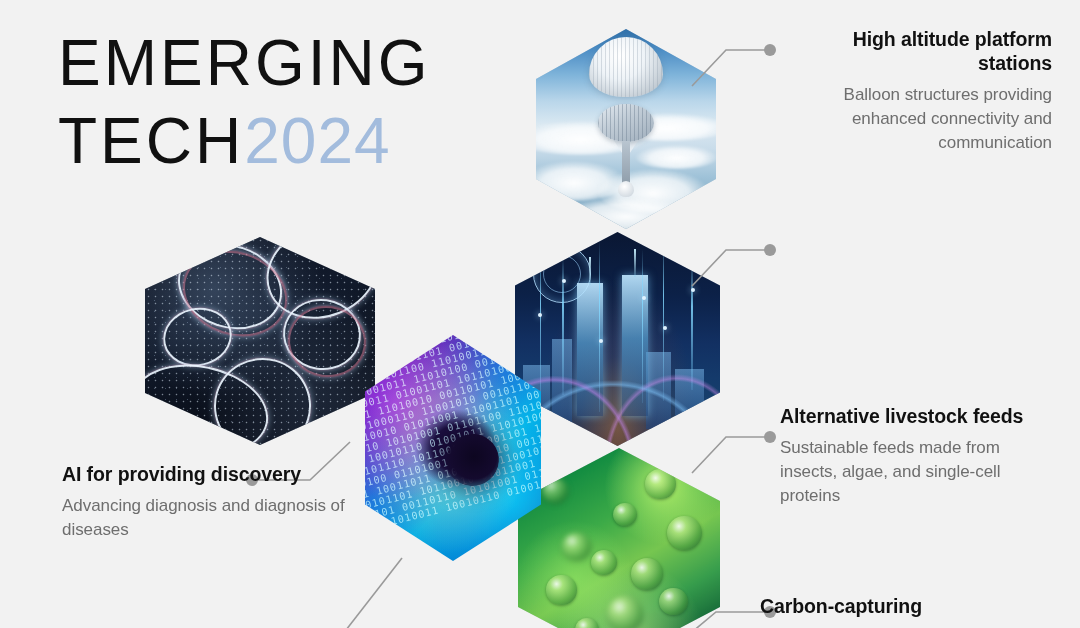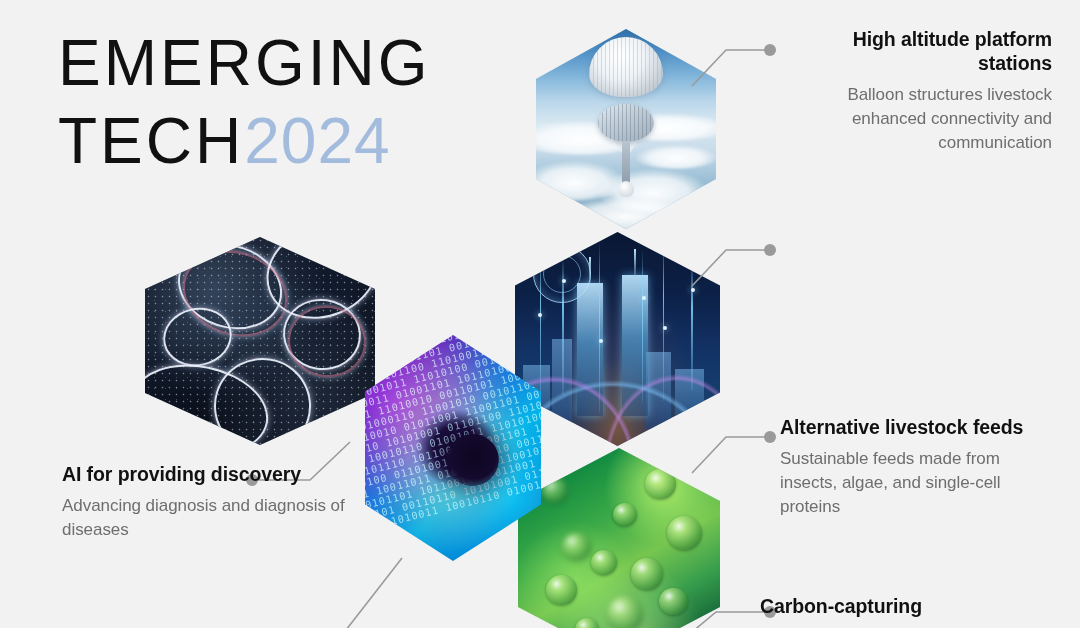--- a/index.html
+++ b/index.html
@@ -219,21 +219,21 @@
   }
   .callout p {
     font-size:17px; line-height:24px;
     font-weight:400; color:#6e6e6e;
     letter-spacing:-.05px;
   }
   .callout.left { text-align:left; }
 
   .c1 { left:780px; top:27px;  width:272px;text-align:right; }
   .c2 { left:780px; top:228px; width:272px; }
-  .c3 { left:780px; top:415px; width:272px; }
+  .c3 { left:780px; top:404px; width:272px; }
   .c4 { left:760px; top:594px; width:272px; }
   .c5 { left:62px;  top:462px; width:290px; }
 </style>
 </head>
 <body>
 
 <div id="stage">
 
   <div class="title-block">
     <div class="title-line">EMERGING</div>
@@ -336,21 +336,21 @@
     <path d="M112 2 L72 40 L20 40"></path>
     <circle cx="14" cy="40" r="6"></circle>
   </svg>
 
   <svg class="conn" style="left:330px; top:556px; width:80px; height:76px;" viewBox="0 0 80 76">
     <path d="M72 2 L16 74"></path>
   </svg>
 
   <div class="callout c1">
     <h3>High altitude platform stations</h3>
-    <p>Balloon structures livestock enhanced connectivity and communication</p>
+    <p>Balloon structures providing enhanced connectivity and communication</p>
   </div>
 
 
   <div class="callout c3">
     <h3>Alternative livestock feeds</h3>
     <p>Sustainable feeds made from insects, algae, and single-cell proteins</p>
   </div>
 
   <div class="callout c4">
     <h3>Carbon-capturing</h3>

